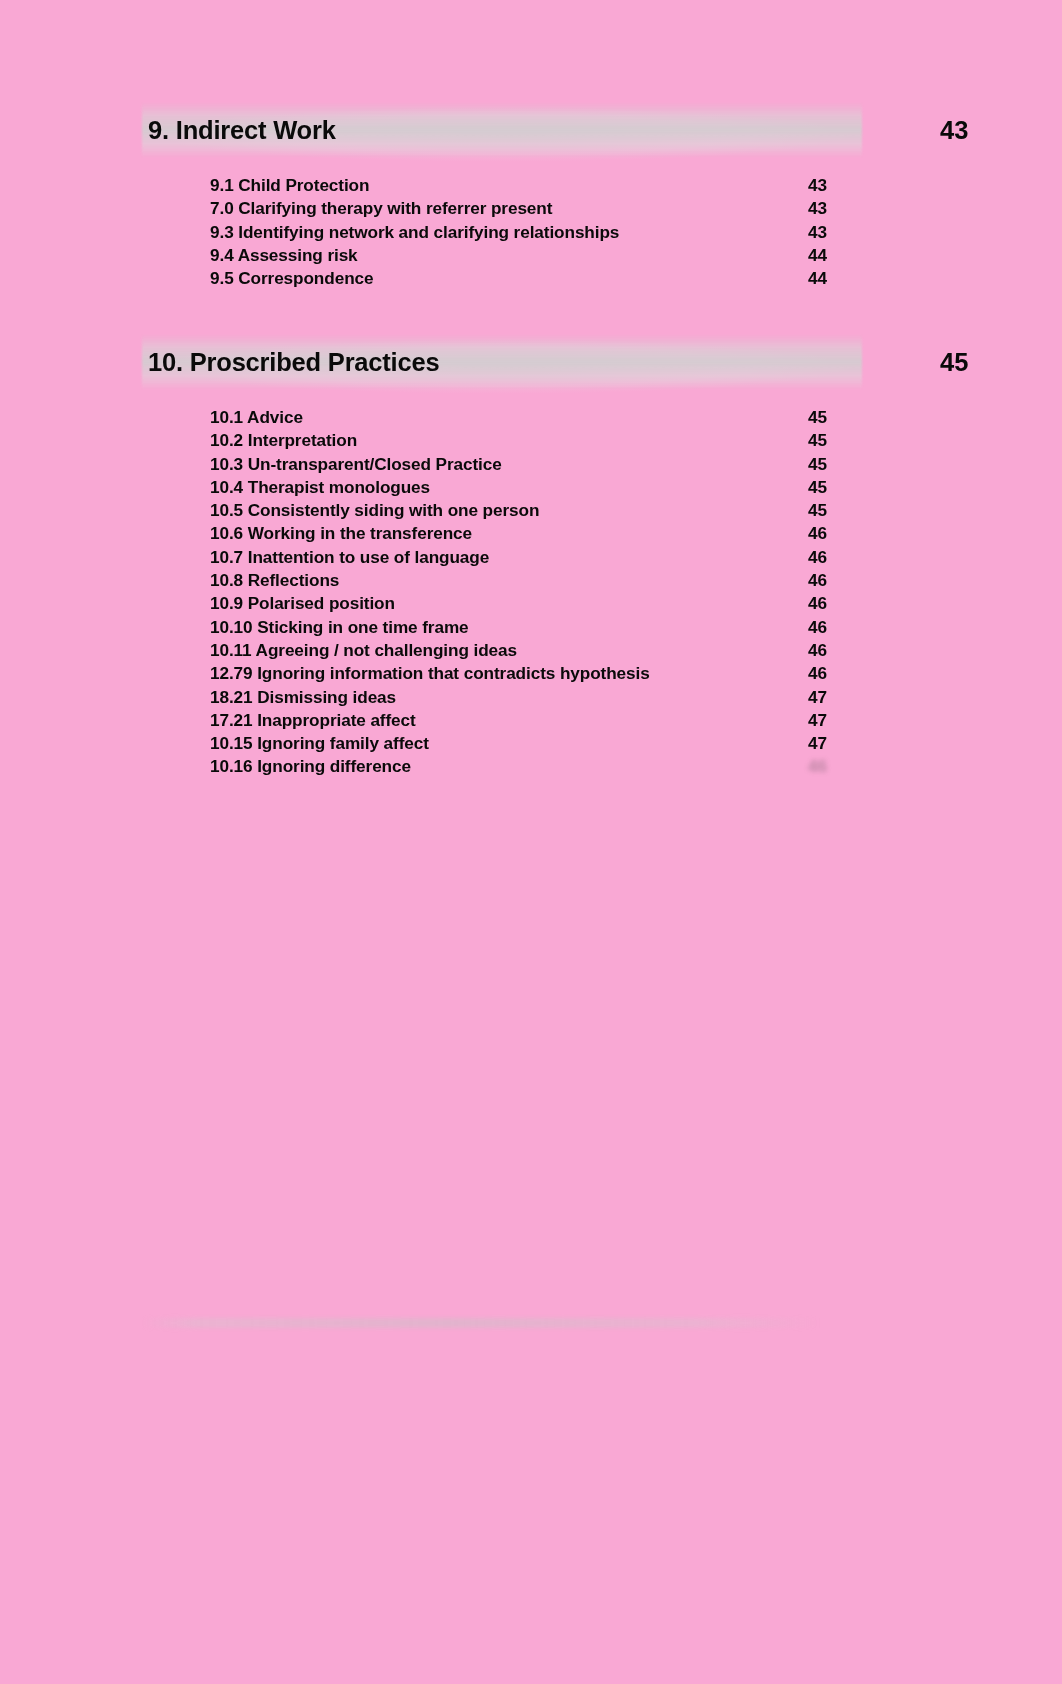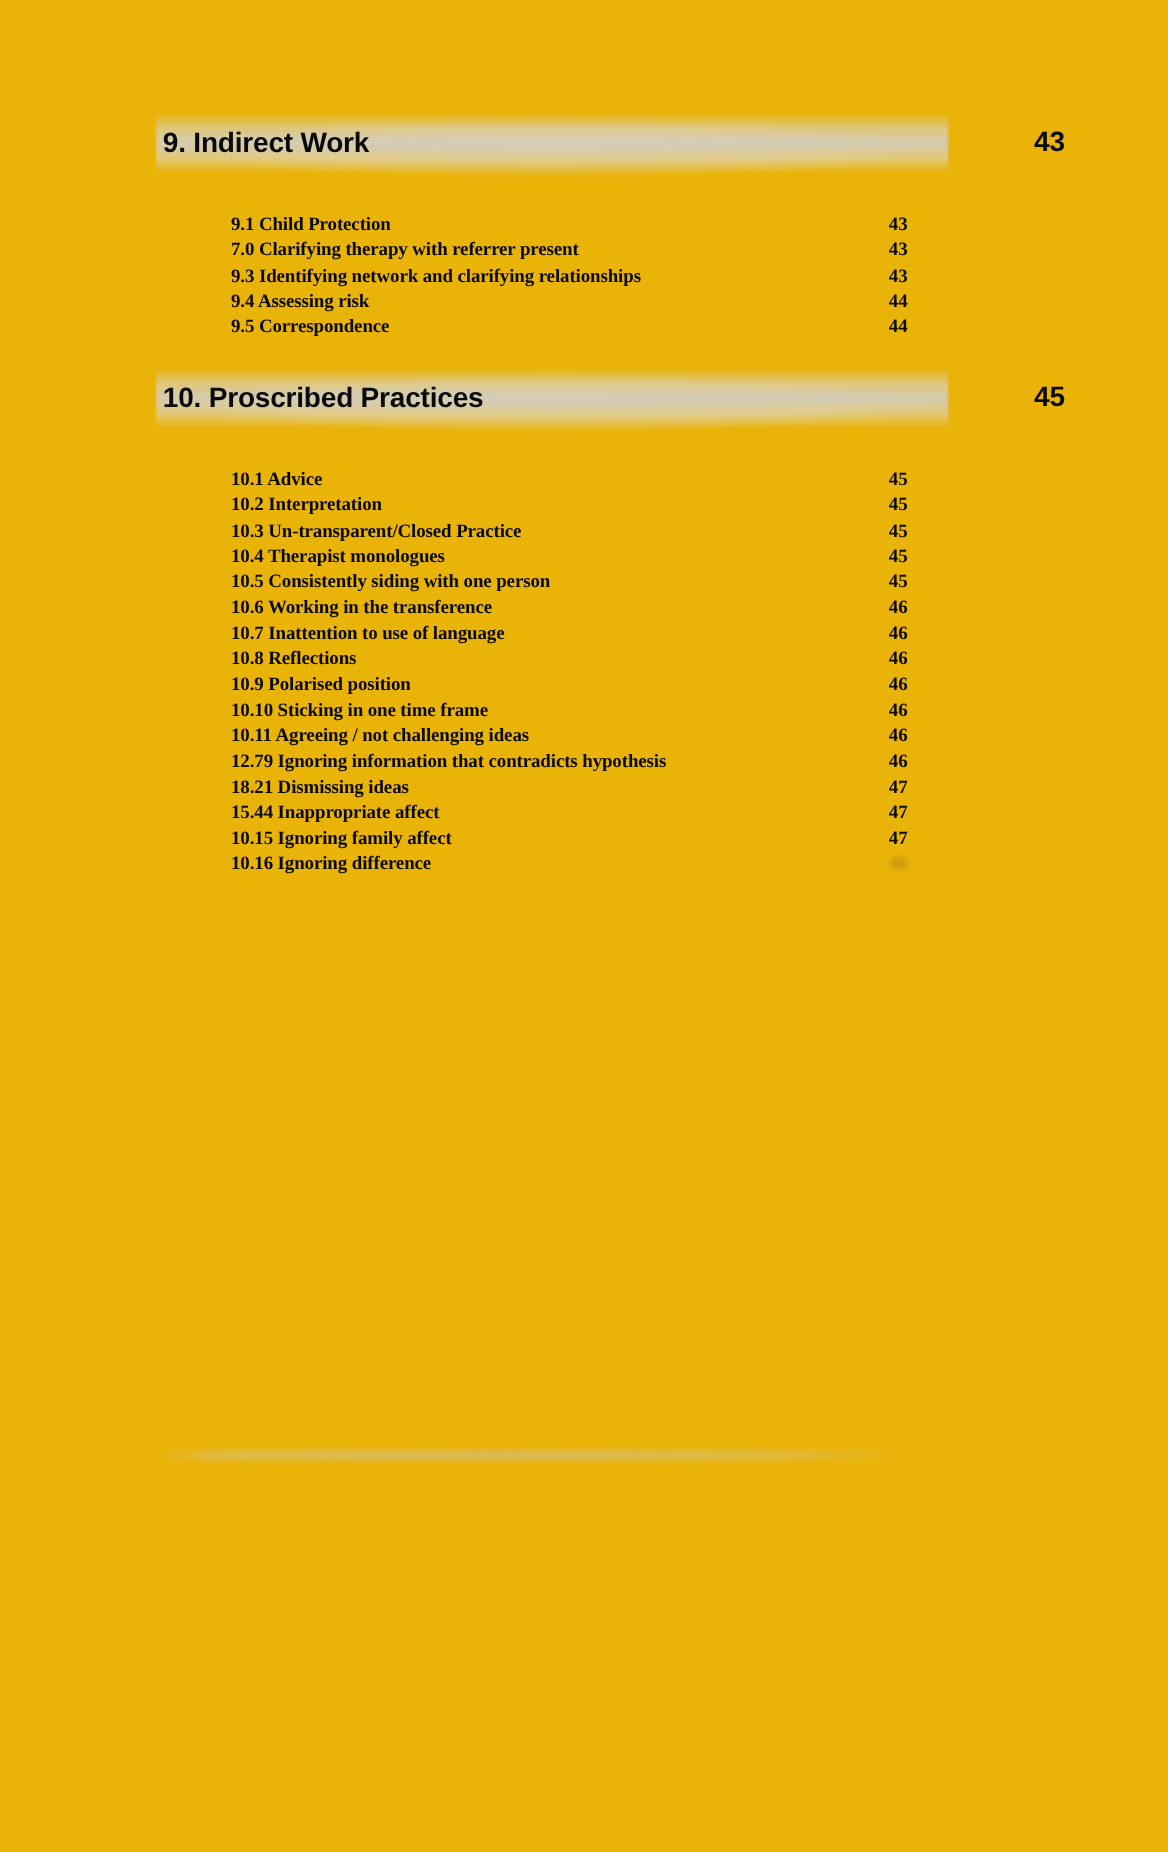--- a/index.html
+++ b/index.html
@@ -12,21 +12,21 @@
     height: 1684px;
     position: relative;
     font-family: "Liberation Sans", sans-serif;
     color: #0a0a0a;
     overflow: hidden;
   }
 
   .page {
     position: absolute;
     inset: 0;
-    background: #eab308;
+    background: #f9a8d4;
   }
 
   
   .section {
     position: absolute;
     left: 0;
     right: 0;
   }
   .section-header {
     position: relative;
@@ -79,22 +79,21 @@
     font-size: 25.5px;
     font-weight: bold;
     z-index: 2;
     top: 50%;
     transform: translateY(-50%);
   }
 
   
   .items {
     position: relative;
-    margin-top: 36px;
-    font-family: Liberation Serif, serif;
+    margin-top: 17px;
   }
   .item {
     position: relative;
     height: 23.3px;
     padding-left: 210px;
     box-sizing: border-box;
     white-space: nowrap;
   }
   .item-label {
     font-size: 17.2px;
@@ -221,21 +220,21 @@
       </div>
       <div class="item">
         <span class="item-label">12.79  Ignoring information that contradicts hypothesis</span>
         <span class="item-page">46</span>
       </div>
       <div class="item">
         <span class="item-label">18.21  Dismissing  ideas</span>
         <span class="item-page">47</span>
       </div>
       <div class="item">
-        <span class="item-label">15.44  Inappropriate  affect</span>
+        <span class="item-label">17.21  Inappropriate  affect</span>
         <span class="item-page">47</span>
       </div>
       <div class="item">
         <span class="item-label">10.15  Ignoring  family  affect</span>
         <span class="item-page">47</span>
       </div>
       <div class="item">
         <span class="item-label">10.16  Ignoring  difference</span>
         <span class="item-page smudge">46</span>
       </div>

